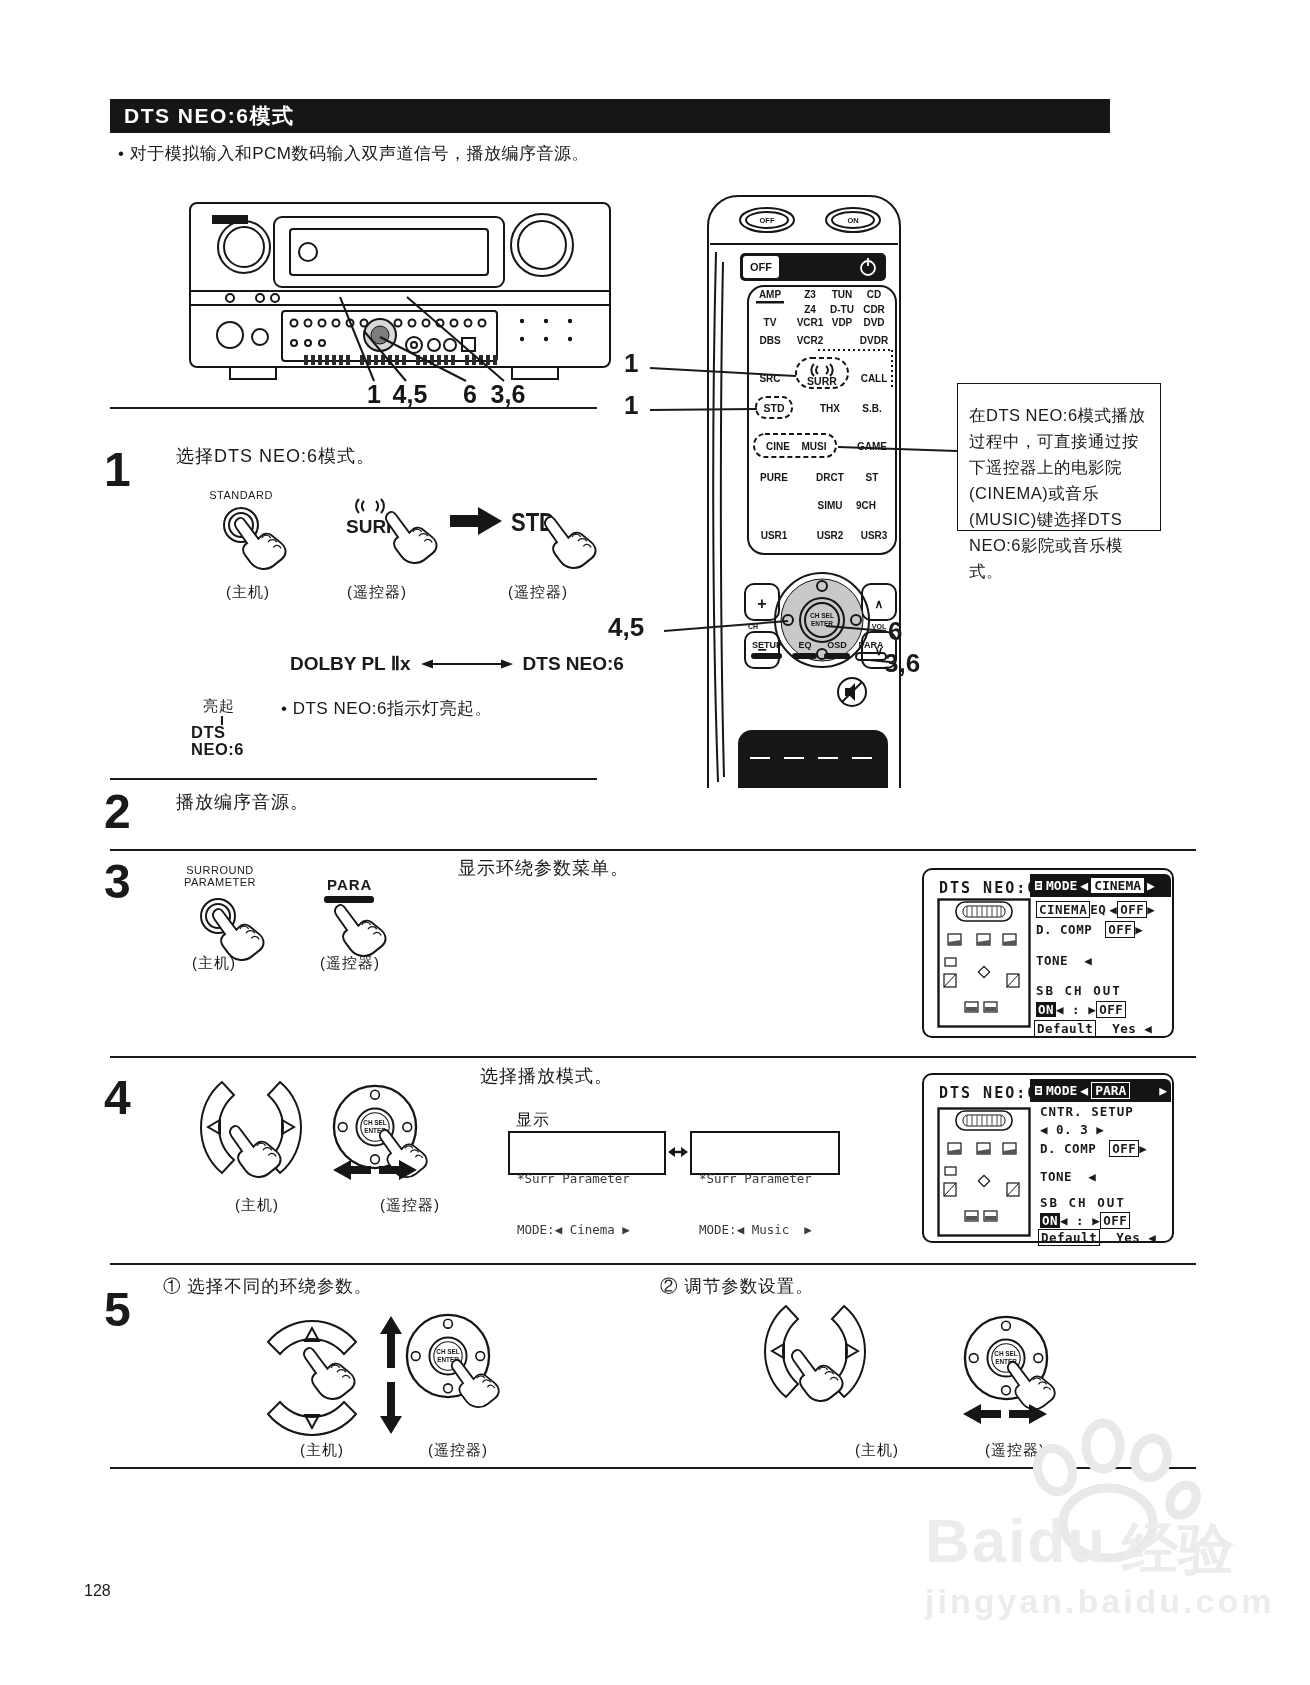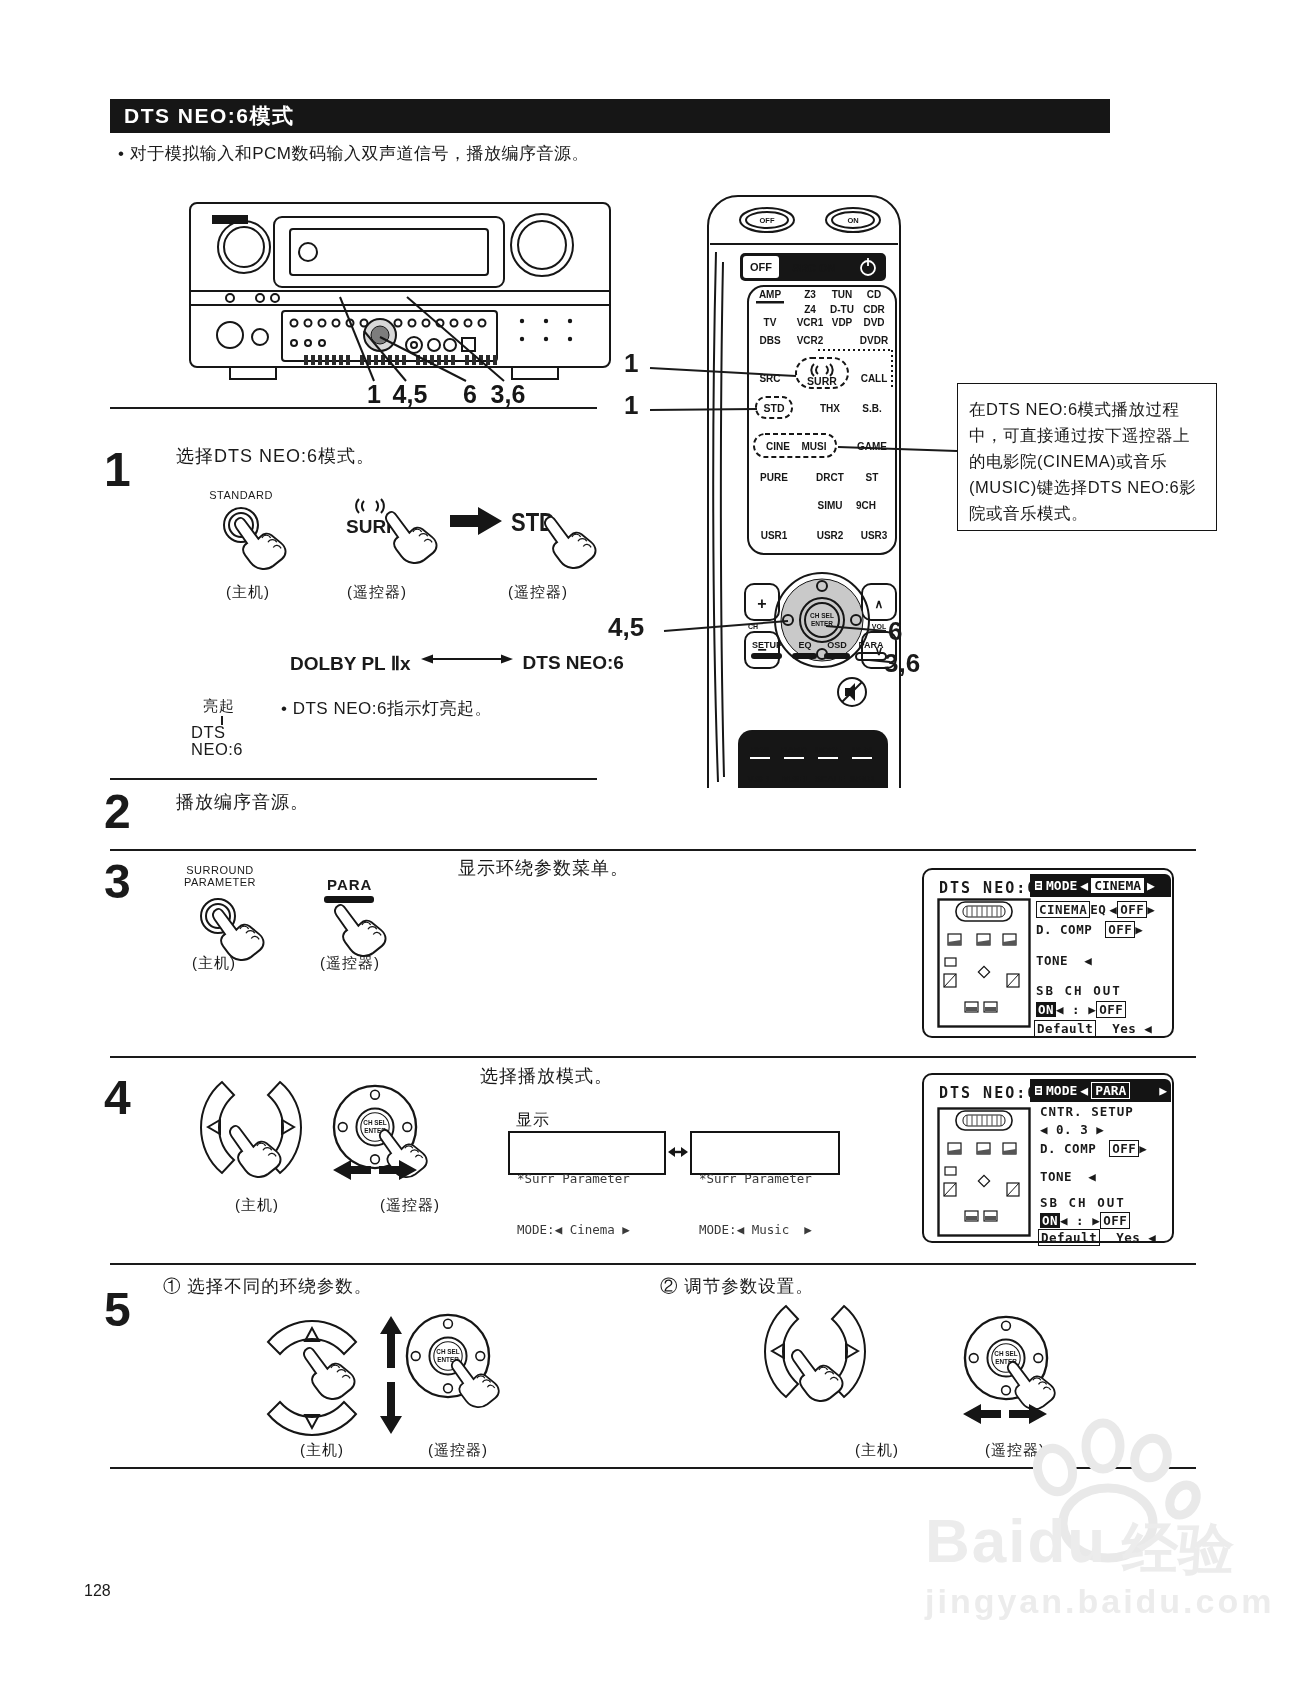--- a/index.html
+++ b/index.html
@@ -21,26 +21,26 @@
         font-family:"DejaVu Sans Mono",monospace;font-size:13px;font-weight:bold;border-radius:0 6px 0 0}
   .valbox1{background:#fff;color:#141414;padding:0 3px}
   .valbox2{background:#141414;color:#fff;border:1.5px solid #fff;padding:0 3px}
   .srow{position:absolute;font-family:"DejaVu Sans Mono",monospace;font-size:12.5px;font-weight:bold;
         letter-spacing:.5px;white-space:pre;display:flex;align-items:center}
   .box{border:1.4px solid #141414;padding:0 2px}
   .inv{background:#141414;color:#fff;padding:0 2px}
   .lcd{position:absolute;border:2.5px solid #141414;background:#fff;font-family:"DejaVu Sans Mono",monospace;
        font-size:12.5px;color:#3a3a3a;padding:3px 7px;line-height:17px;white-space:pre;box-sizing:border-box}
   .callout{position:absolute;font-weight:bold;font-size:26px;line-height:1}
-  .notebox{position:absolute;left:957px;top:383px;width:260px;height:148px;border:1.6px solid #141414;
-           box-sizing:border-box;padding:12px 11px;font-size:16.5px;line-height:26px;letter-spacing:.5px;white-space:normal}
+  .notebox{position:absolute;left:957px;top:383px;width:204px;height:148px;border:1.6px solid #141414;
+           box-sizing:border-box;padding:18px 11px;font-size:16.5px;line-height:26px;letter-spacing:.5px;white-space:normal}
   .wm{position:absolute;color:#ececec;font-weight:bold}
   svg text{font-family:"Liberation Sans",sans-serif;font-weight:bold;fill:#161616;text-anchor:middle}
   svg .ln{fill:none;stroke:#161616;stroke-width:2}
-  .indicator span{display:block;font-size:16.5px;font-weight:normal;line-height:17px;letter-spacing:.5px}
+  .indicator span{display:block;font-size:16.5px;font-weight:bold;line-height:17px;letter-spacing:.5px}
 </style>
 </head>
 <body>
 
 <div id="page">
 
   <svg width="0" height="0" style="position:absolute">
     <defs>
       <g id="hand">
         <path d="M6,3 C2,5 1,10 4,14 L16,31 C11,34 10,40 14,45 L20,53 C26,61 38,63 46,57 L56,49 C62,44 61,36 55,31 L44,22 C40,19 35,20 32,23 L29,26 L14,6 C11,2 9,1 6,3 Z" fill="#fff" stroke="#161616" stroke-width="2.2"></path>
@@ -320,21 +320,21 @@
   <svg class="t" style="left:450px;top:506px" width="52" height="30" viewBox="0 0 52 30">
     <polygon points="0,9 28,9 28,1 52,15 28,29 28,21 0,21" fill="#161616"></polygon>
   </svg>
   <span class="t" style="left:511px;top:508px;font-size:25px;font-weight:bold;transform:scaleX(.88);transform-origin:left">STD</span>
   <svg class="t" style="left:543px;top:515px" width="56" height="56" viewBox="0 0 64 64">
       <use href="#hand"></use>
     </svg>
   <span class="t cap" style="left:226px;top:583px">(主机)</span>
   <span class="t cap" style="left:347px;top:583px">(遥控器)</span>
   <span class="t cap" style="left:508px;top:583px">(遥控器)</span>
-  <div class="t" style="left:290px;top:652px;display:flex;align-items:flex-start;gap:10px">
+  <div class="t" style="left:290px;top:652px;display:flex;align-items:center;gap:10px">
     <span style="font-size:19px;font-weight:bold">DOLBY PL Ⅱx</span>
     <svg width="92" height="14" viewBox="0 0 92 14">
       <line x1="10" y1="7" x2="82" y2="7" class="ln" stroke-width="1.8"></line>
       <polygon points="0,7 12,2.5 12,11.5" fill="#161616"></polygon>
         <polygon points="92,7 80,2.5 80,11.5" fill="#161616"></polygon>
     </svg>
     <span style="font-size:19px;font-weight:bold">DTS NEO:6</span>
   </div>
   <span class="t" style="left:203px;top:697px;font-size:15px;letter-spacing:1px">亮起</span>
   <div class="t" style="left:221px;top:716px;width:2px;height:9px;background:#1a1a1a"></div>

